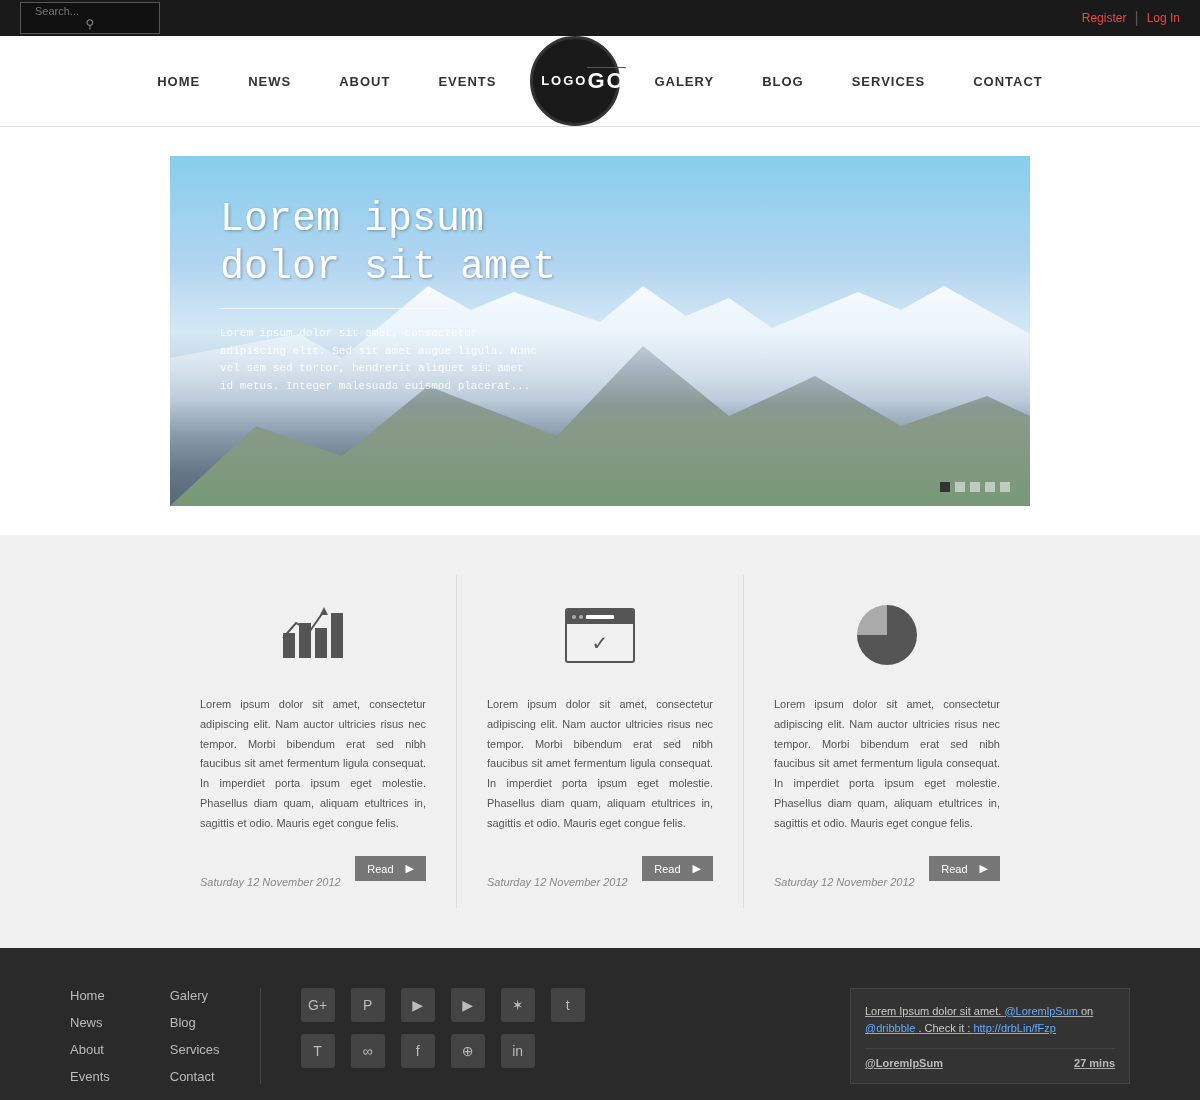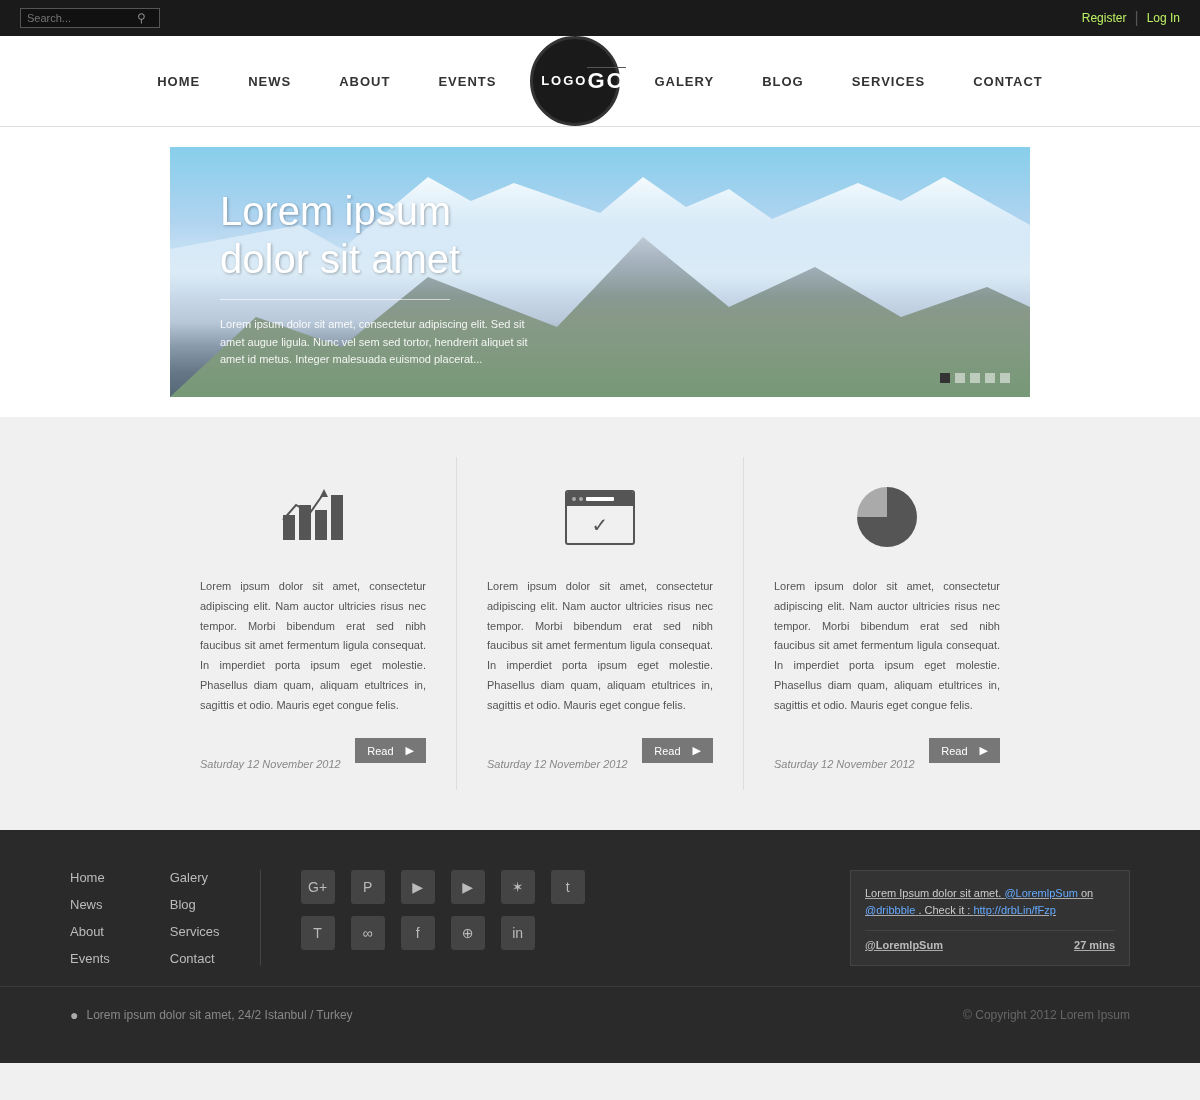--- a/index.html
+++ b/index.html
@@ -14,32 +14,33 @@
       justify-content: space-between;
       padding: 0 20px;
     }
     .search-bar {
       display: flex;
       align-items: center;
       border: 1px solid #555;
       background: #111;
       padding: 2px 6px;
       width: 140px;
+      flex-direction: column;
     }
     .search-bar input {
       background: transparent;
       border: none;
       outline: none;
       color: #aaa;
       font-size: 11px;
       width: 110px;
     }
     .search-bar span { color: #888; font-size: 12px; }
     .top-bar-right { display: flex; align-items: center; gap: 8px; }
-    .top-bar-right a { color: #bef264; font-size: 12px; text-decoration: none; }
+    .top-bar-right a { color: #ef4444; font-size: 12px; text-decoration: none; }
     .top-bar-right span { color: #555; }
 
     
     .nav-wrapper {
       background: #fff;
       border-bottom: 1px solid #ddd;
       position: relative;
     }
     .nav {
       display: flex;
@@ -75,25 +76,26 @@
       z-index: 10;
       border: 3px solid #333;
       flex-shrink: 0;
     }
     .logo-circle .logo-text { font-size: 13px; letter-spacing: 2px; display: block; padding-left: 16px; }
     .logo-circle .logo-sub { font-size: 22px; letter-spacing: 2px; display: block; border-top: 1px solid #555; }
 
     
     .hero {
       width: 860px;
-      margin: 0 auto;
-      height: 250px;
+      margin: 9px auto;
+      height: 350px;
       background: linear-gradient(to bottom, #87CEEB 0%, #b0d4f0 30%, #d4e8f5 50%, #c8d8e8 60%, #b8c8d8 70%, #8899aa 80%, #667788 90%, #556677 100%);
       position: relative;
       overflow: hidden;
+      font-family: Liberation Mono, monospace;
     }
     .hero-mountain {
       position: absolute;
       bottom: 0;
       left: 0;
       right: 0;
       height: 200px;
       background: linear-gradient(to bottom, #a0b8c8 0%, #8899aa 30%, #889988 60%, #779977 100%);
       clip-path: polygon(0 100%, 10% 60%, 20% 75%, 30% 40%, 45% 65%, 55% 20%, 65% 55%, 75% 35%, 85% 60%, 95% 45%, 100% 55%, 100% 100%);
     }

